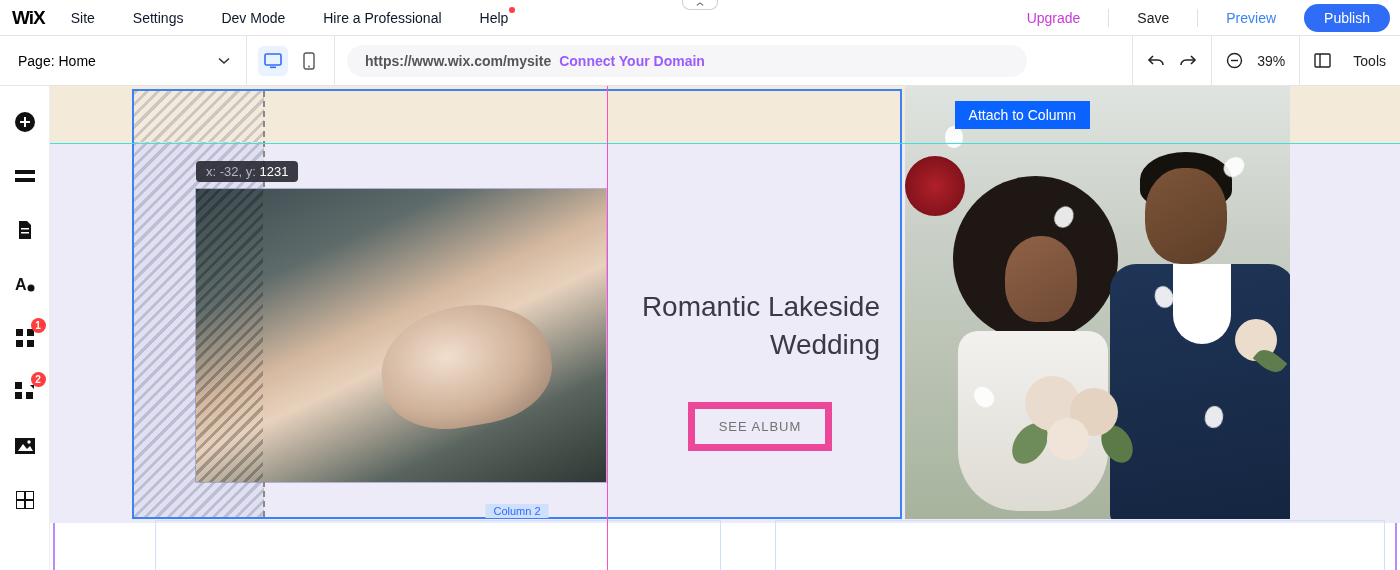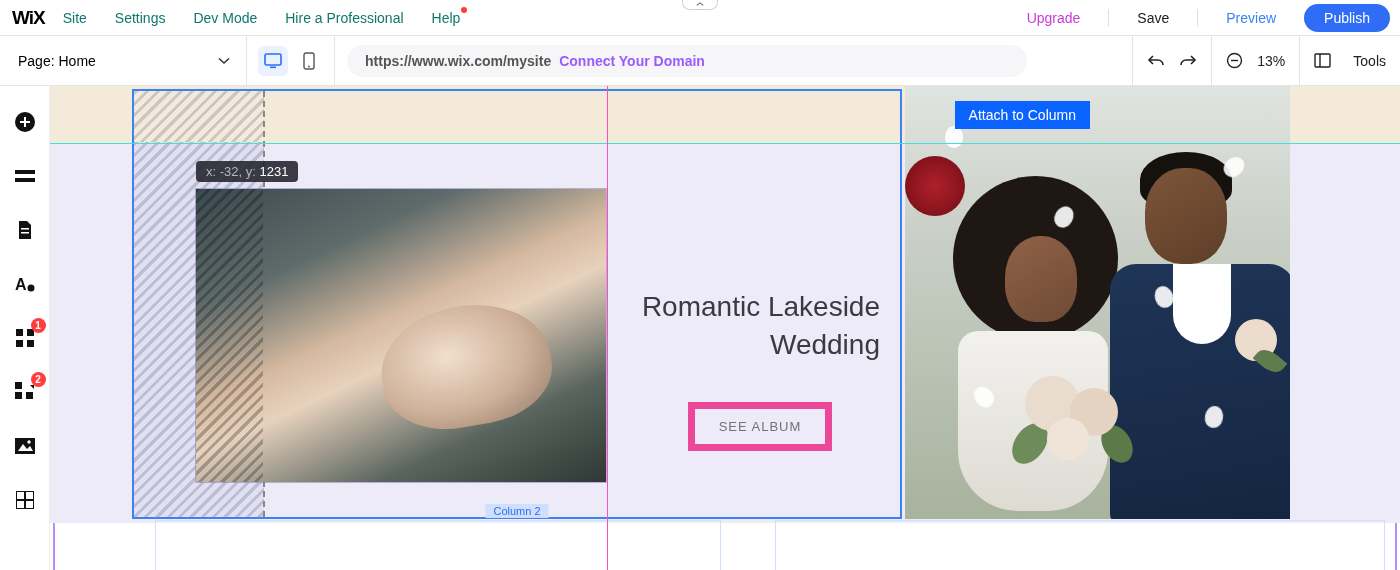--- a/index.html
+++ b/index.html
@@ -1,21 +1,21 @@
 <!DOCTYPE html>
 <html><head>
 <meta charset="utf-8">
 <style>
 * { margin: 0; padding: 0; box-sizing: border-box; font-family: -apple-system, BlinkMacSystemFont, "Segoe UI", Helvetica, Arial, sans-serif; }
 body { width: 1400px; height: 570px; overflow: hidden; background: #fff; }
 
 
 .topbar { height: 36px; display: flex; align-items: center; border-bottom: 1px solid #e5e5e5; padding: 0 10px 0 12px; }
-.logo { font-weight: 900; font-size: 19px; letter-spacing: -1px; margin-right: 18px; }
-.menu { display: flex; gap: 28px; font-size: 14px; color: #0f766e; align-items: flex-end; }
+.logo { font-weight: 900; font-size: 19px; letter-spacing: -1px; margin-right: 26px; }
+.menu { display: flex; gap: 38px; font-size: 14px; color: #0f172a; align-items: flex-end; }
 .menu-item { cursor: pointer; position: relative; }
 .help-dot::after { content: ""; position: absolute; top: -3px; right: -7px; width: 6px; height: 6px; background: #ff3d3d; border-radius: 50%; }
 .topbar-right { margin-left: auto; display: flex; align-items: center; gap: 28px; font-size: 14px; }
 .vsep { width: 1px; height: 18px; background: #e0e0e0; }
 .upgrade { color: #c93bd6; cursor: pointer; }
 .save { color: #222; cursor: pointer; }
 .preview { color: #3b82f6; cursor: pointer; }
 .publish-btn { background: #2f6df6; color: #fff; padding: 6px 20px; border-radius: 18px; font-size: 14px; cursor: pointer; }
 .top-notch { position: absolute; left: 50%; top: 0; transform: translateX(-50%); width: 36px; height: 10px; border: 1px solid #d0d0d0; border-top: none; border-radius: 0 0 8px 8px; background: #fff; display:flex; align-items:center; justify-content:center; }
 .top-notch svg { width:8px; height:5px; }
@@ -184,21 +184,21 @@
   </div>
   <div class="tb-group">
     <div class="tb-btn">
         <span class="icon">
           <svg width="17" height="17" viewBox="0 0 17 17">
             <circle cx="8.5" cy="8.5" r="7" stroke="#222" stroke-width="1.4" fill="none"></circle>
             <line x1="5" y1="8.5" x2="12" y2="8.5" stroke="#222" stroke-width="1.4"></line>
           </svg>
         </span>
       </div>
-    <span>13%</span>
+    <span>39%</span>
   </div>
   <div class="tb-group">
     <div class="tb-btn">
       <span class="icon">
           <svg width="17" height="15" viewBox="0 0 17 15">
             <rect x="1" y="1" width="15" height="13" rx="1" stroke="#222" stroke-width="1.4" fill="none"></rect>
             <line x1="6" y1="1" x2="6" y2="14" stroke="#222" stroke-width="1.4"></line>
           </svg>
         </span>
       <span>Tools</span>

